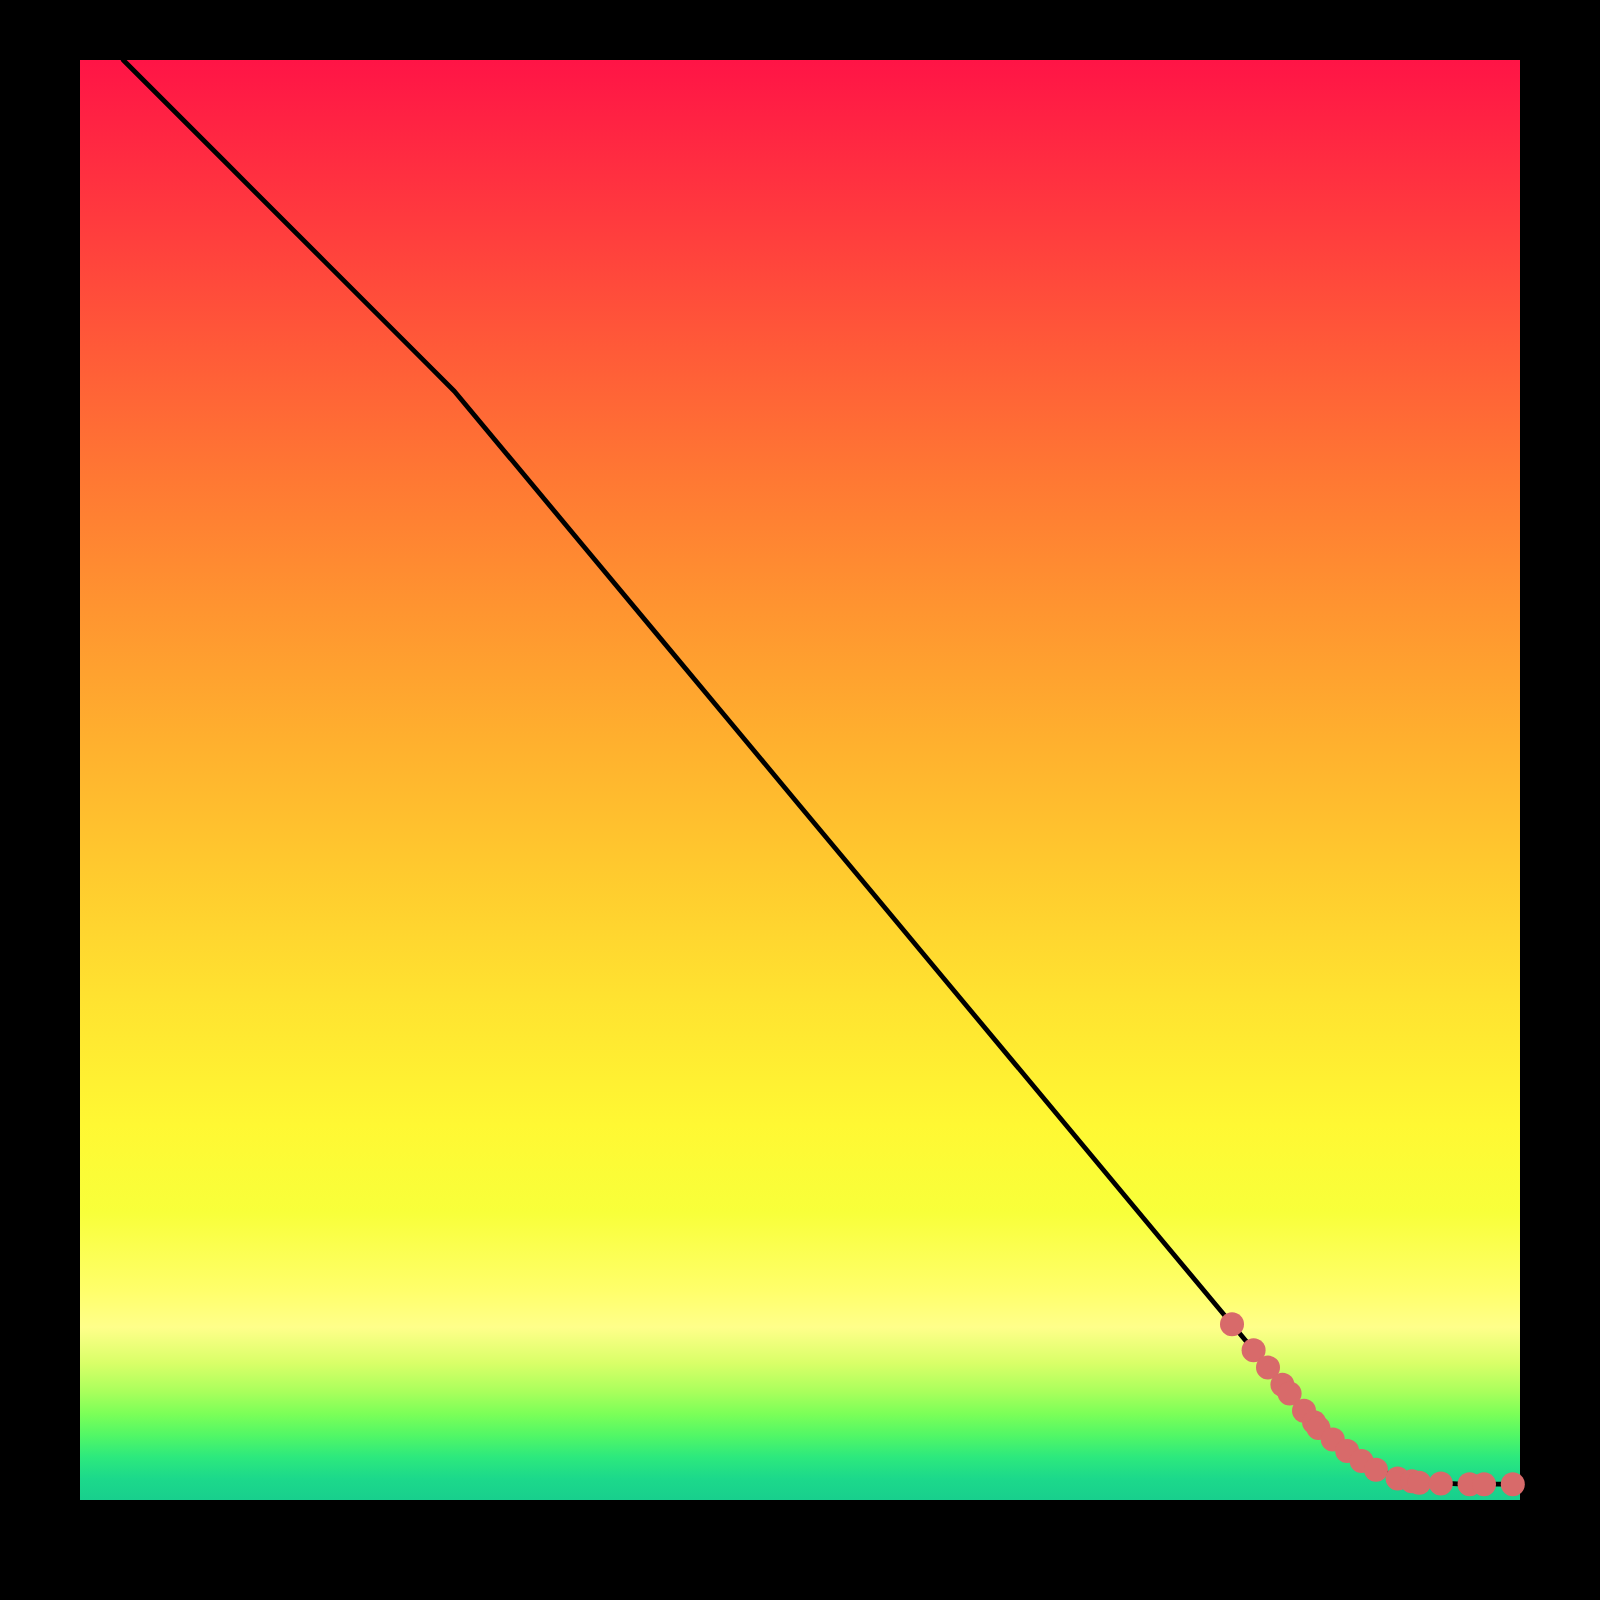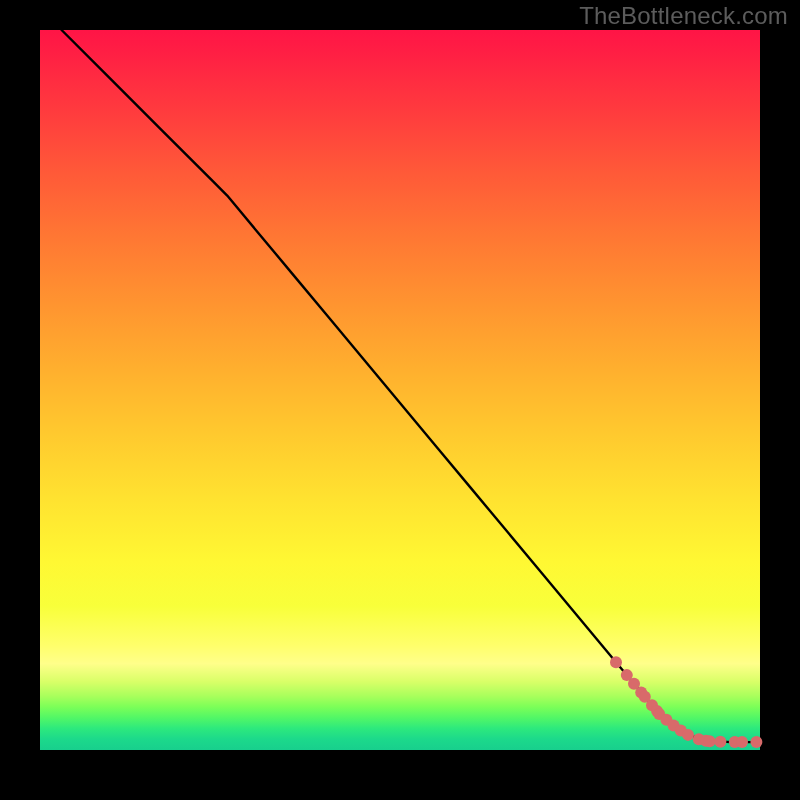--- a/index.html
+++ b/index.html
@@ -70,21 +70,20 @@
     stroke-linejoin: round;
   }
   .marker {
     fill: #d86a6a;
     stroke: none;
   }
 </style>
 </head>
 <body>
 <div class="outer">
-  <div class="watermark">TheBottleneck.com</div>
   <div class="plot">
     <svg class="overlay" viewBox="0 0 720 720">
       <path id="curve-path" class="curve" d="M21.60 0.00 L72.00 50.40 L122.40 100.80 L172.80 151.20 L187.20 165.60 L216.00 200.16 L252.00 243.36 L288.00 286.56 L324.00 329.76 L360.00 372.96 L396.00 416.16 L432.00 459.36 L468.00 502.56 L504.00 545.76 L540.00 588.96 L576.00 632.16 L597.60 658.08 L612.00 675.36 L626.40 689.76 L637.20 698.40 L648.00 704.88 L662.40 709.20 L676.80 711.36 L691.20 712.08 L705.60 712.08 L716.40 712.08"></path>
       <g id="markers">
           <circle cx="576.00" cy="632.16" r="6" class="marker"></circle>
           <circle cx="586.80" cy="645.12" r="6" class="marker"></circle>
           <circle cx="594.00" cy="653.76" r="6" class="marker"></circle>
           <circle cx="601.20" cy="662.40" r="6" class="marker"></circle>
           <circle cx="604.80" cy="666.72" r="6" class="marker"></circle>
           <circle cx="612.00" cy="675.36" r="6" class="marker"></circle>

